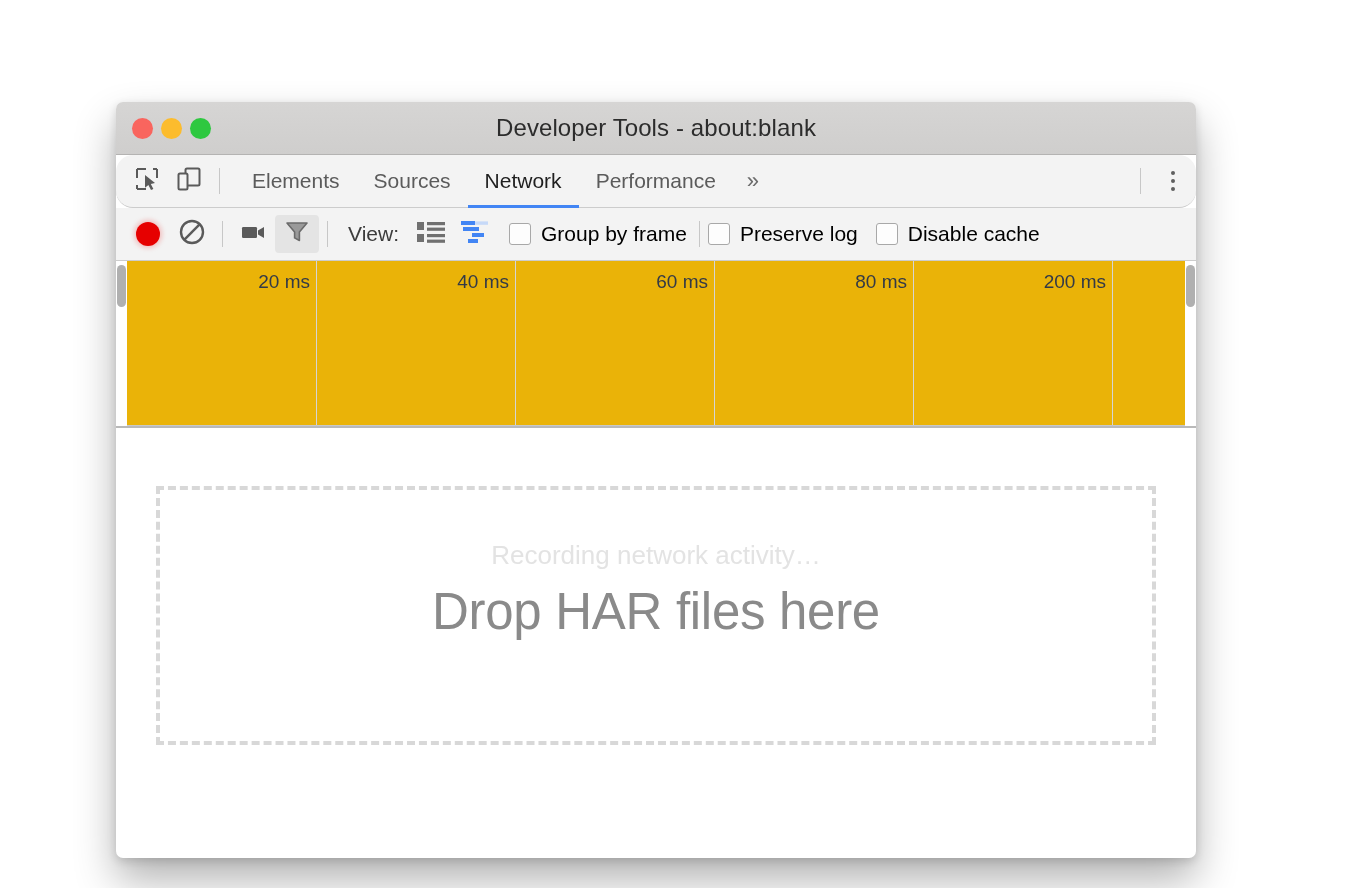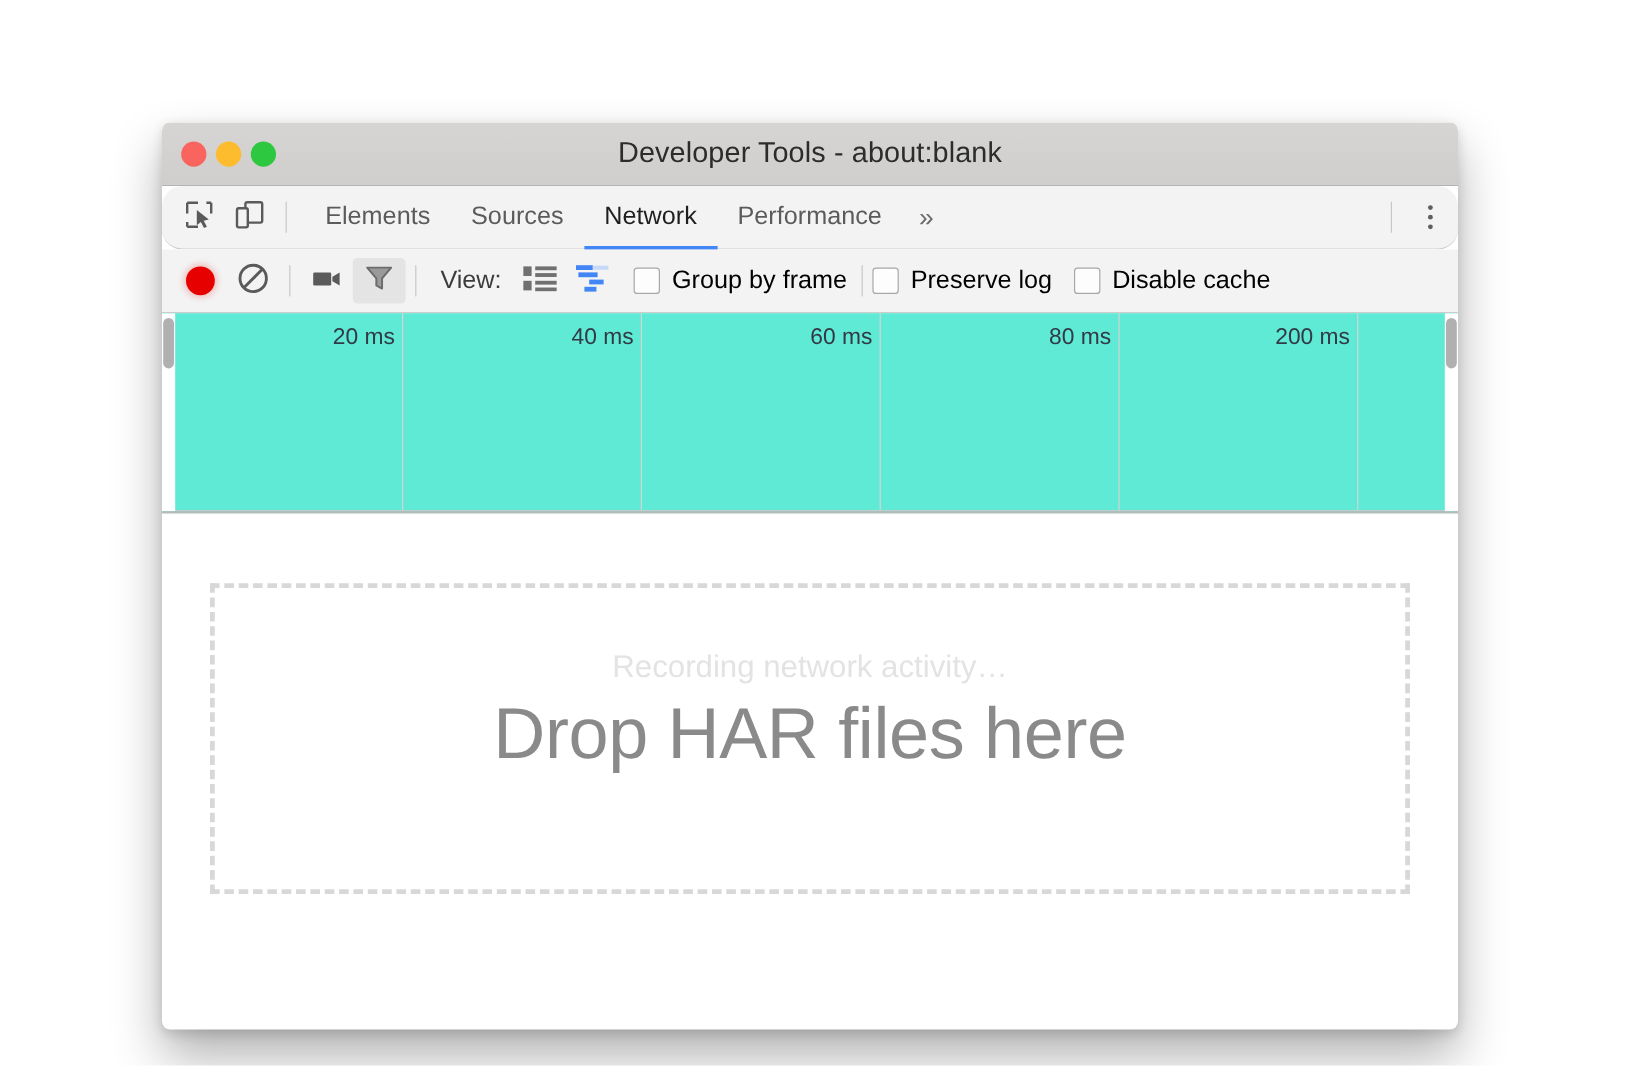--- a/index.html
+++ b/index.html
@@ -11,21 +11,21 @@
     height: 888px;
     background: #ffffff;
     font-family: "Liberation Sans", sans-serif;
     overflow: hidden;
     position: relative;
   }
 
   
   #devtools-window {
     position: absolute;
-    left: 135px;
+    left: 116px;
     top: 102px;
     width: 1080px;
     height: 756px;
     background: #ffffff;
     border-radius: 7px;
     box-shadow: 0 22px 42px rgba(0,0,0,0.30), 0 3px 10px rgba(0,0,0,0.14);
     overflow: hidden;
   }
 
   
@@ -172,21 +172,21 @@
     flex: none;
   }
   .check-label {
     font-size: 21px; color: #000000;
     white-space: nowrap;
   }
 
   
   #timeline-pane {
     height: 165px;
-    background: #5eead4;
+    background: #eab308;
     border-bottom: 2px solid #b9b9b9;
     position: relative;
     overflow: hidden;
   }
   .grid-line {
     position: absolute;
     top: 0; bottom: 0;
     width: 1px;
     background: #d5d5d5;
   }
@@ -239,21 +239,21 @@
     left: 40px;
     top: 58px;
     right: 40px;
     bottom: 10px;
     border: 4px dashed #d8d8d8;
     display: flex;
     align-items: center;
     justify-content: center;
   }
   #drop-text {
-    font-size: 60px;
+    font-size: 51px;
     color: #8a8a8a;
     letter-spacing: -0.3px;
     margin-bottom: 8px;
   }
 
   
   #drag-ghost {
     position: absolute;
     left: 825px;
     top: 403px;

